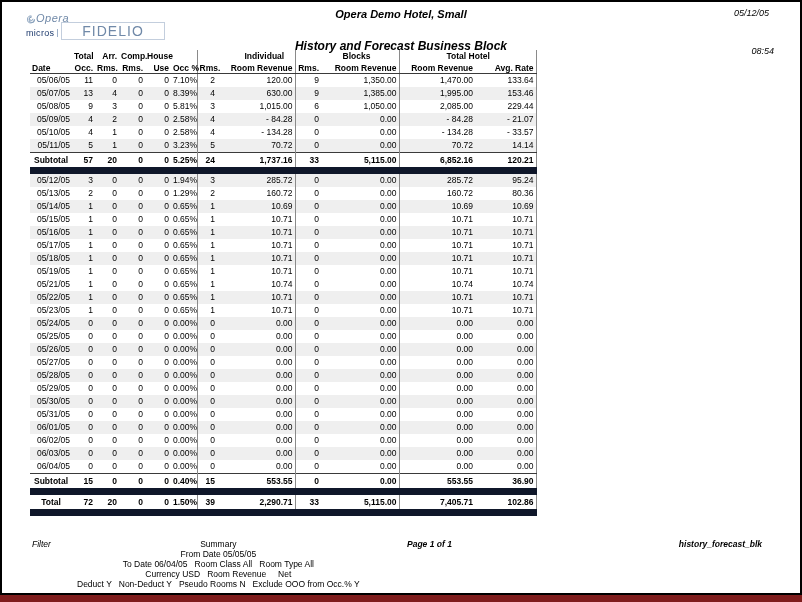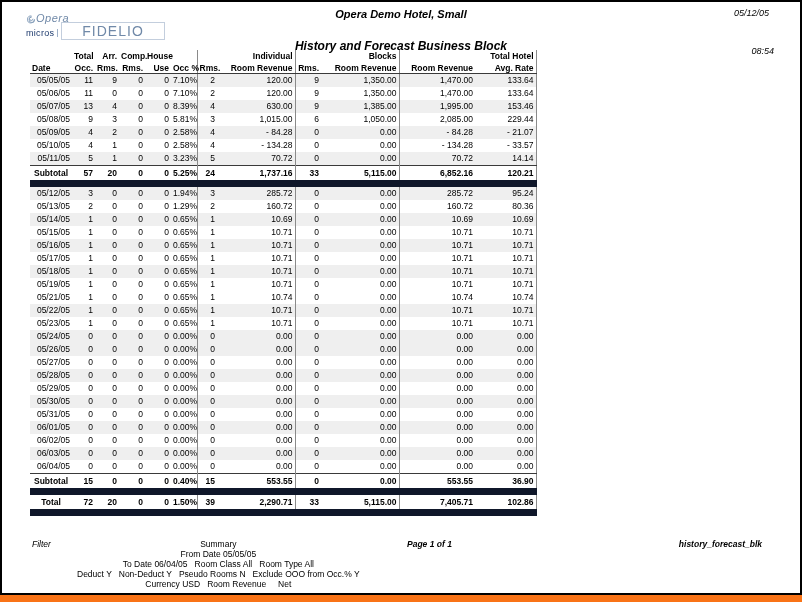--- a/index.html
+++ b/index.html
@@ -1,17 +1,17 @@
 <!DOCTYPE html>
 <html><head>
 <meta charset="utf-8">
 <style>
   * { margin: 0; padding: 0; box-sizing: border-box; }
   html, body { width: 802px; height: 602px; background: #fff; font-family: "Liberation Sans", sans-serif; color: #000; }
-  .page { position: relative; width: 802px; height: 602px; background: #f97316; overflow: hidden; }
+  .page { position: relative; width: 802px; height: 602px; background: #7f1d1d; overflow: hidden; }
   .frame { position: absolute; left: 0; top: 0; width: 802px; height: 595px; border: 2px solid #000; background: #fff; }
 
   
   .logo { position: absolute; top: 9px; left: 24px; line-height: 11px; }
   .logo .brand { font-size: 11px; font-style: italic; color: #7089a8; letter-spacing: 0.5px; }
   .logo .swirl { display: inline-block; vertical-align: -2px; }
   .logo-line2 { margin-top: 1px; white-space: nowrap; }
   .logo .company { font-size: 9px; font-weight: normal; color: #1d3a6d; letter-spacing: 0.3px; }
   .logo .sep { display: inline-block; width: 1px; height: 8px; background: #9eb0c8; margin: 0 3px; vertical-align: -1px; }
   .logo .product { font-size: 14px; color: #7089a8; letter-spacing: 1px; border: 1px solid #c3cedd; padding: 0 20px; }
@@ -19,21 +19,21 @@
   .report-date { position: absolute; top: 6px; right: 31px; font-size: 9px; font-style: italic; }
   .report-title { position: absolute; top: 37px; left: 0; right: 0; text-align: center; font-size: 12px; font-weight: bold; font-style: italic; }
   .report-time { position: absolute; top: 44px; right: 26px; font-size: 9px; font-style: italic; }
 
   
   table.report { position: absolute; top: 48px; left: 28px; width: 506px; border-collapse: collapse; table-layout: fixed; border-right: 1px solid #8a8a8a; }
   table.report th, table.report td { font-size: 8.5px; white-space: nowrap; padding: 0 2px; text-align: right; font-weight: normal; }
   table.report thead th { font-weight: bold; }
   table.report thead tr.h1 th { height: 11px; vertical-align: bottom; }
   table.report thead tr.h2 th { height: 12px; vertical-align: bottom; border-bottom: 1px solid #3a3a3a; }
-  table.report thead th.grp { text-align: right; padding-left: 47px; }
+  table.report thead th.grp { text-align: left; padding-left: 47px; }
   table.report th.al { text-align: left; }
   table.report td { height: 13px; line-height: 13px; }
   .bl { border-left: 1px solid #8a8a8a; }
   tr.stripe td { background: #efefef; }
   tr.subtotal td, tr.total td { font-weight: bold; border-top: 1px solid #3a3a3a; border-bottom: 7px solid #0f172a; height: 14px; line-height: 14px; }
   tr.subtotal td:first-child, tr.total td:first-child { text-align: center; }
   td.c-date { text-align: left; padding-left: 3px; }
   td.c-occ-pct, th.h-occ-pct { padding-right: 1px; }
 
   
@@ -102,48 +102,34 @@
           <th class="h-occ-pct">Occ %</th>
           <th class="bl">Rms.</th>
           <th>Room Revenue</th>
           <th class="bl">Rms.</th>
           <th>Room Revenue</th>
           <th class="bl">Room Revenue</th>
           <th>Avg. Rate</th>
         </tr>
       </thead>
       <tbody>
-          <tr class="data stripe">
-            <td class="c-date">05/05/05</td>
+          <tr class="data">
+            <td class="c-date">05/06/05</td>
             <td class="c-total-occ">11</td>
-            <td class="c-arr-rms">9</td>
+            <td class="c-arr-rms">0</td>
             <td class="c-comp-rms">0</td>
             <td class="c-house-use">0</td>
             <td class="c-occ-pct">7.10%</td>
             <td class="c-ind-rms bl">2</td>
             <td class="c-ind-revenue">120.00</td>
             <td class="c-blk-rms bl">9</td>
             <td class="c-blk-revenue">1,350.00</td>
             <td class="c-hotel-revenue bl">1,470.00</td>
             <td class="c-avg-rate">133.64</td>
           </tr>
-          <tr class="data">
-            <td class="c-date">05/06/05</td>
-            <td class="c-total-occ">11</td>
-            <td class="c-arr-rms">0</td>
-            <td class="c-comp-rms">0</td>
-            <td class="c-house-use">0</td>
-            <td class="c-occ-pct">7.10%</td>
-            <td class="c-ind-rms bl">2</td>
-            <td class="c-ind-revenue">120.00</td>
-            <td class="c-blk-rms bl">9</td>
-            <td class="c-blk-revenue">1,350.00</td>
-            <td class="c-hotel-revenue bl">1,470.00</td>
-            <td class="c-avg-rate">133.64</td>
-          </tr>
           <tr class="data stripe">
             <td class="c-date">05/07/05</td>
             <td class="c-total-occ">13</td>
             <td class="c-arr-rms">4</td>
             <td class="c-comp-rms">0</td>
             <td class="c-house-use">0</td>
             <td class="c-occ-pct">8.39%</td>
             <td class="c-ind-rms bl">4</td>
             <td class="c-ind-revenue">630.00</td>
             <td class="c-blk-rms bl">9</td>
@@ -382,20 +368,34 @@
             <td class="c-comp-rms">0</td>
             <td class="c-house-use">0</td>
             <td class="c-occ-pct">0.00%</td>
             <td class="c-ind-rms bl">0</td>
             <td class="c-ind-revenue">0.00</td>
             <td class="c-blk-rms bl">0</td>
             <td class="c-blk-revenue">0.00</td>
             <td class="c-hotel-revenue bl">0.00</td>
             <td class="c-avg-rate">0.00</td>
           </tr>
+          <tr class="data">
+            <td class="c-date">05/25/05</td>
+            <td class="c-total-occ">0</td>
+            <td class="c-arr-rms">0</td>
+            <td class="c-comp-rms">0</td>
+            <td class="c-house-use">0</td>
+            <td class="c-occ-pct">0.00%</td>
+            <td class="c-ind-rms bl">0</td>
+            <td class="c-ind-revenue">0.00</td>
+            <td class="c-blk-rms bl">0</td>
+            <td class="c-blk-revenue">0.00</td>
+            <td class="c-hotel-revenue bl">0.00</td>
+            <td class="c-avg-rate">0.00</td>
+          </tr>
           <tr class="data stripe">
             <td class="c-date">05/26/05</td>
             <td class="c-total-occ">0</td>
             <td class="c-arr-rms">0</td>
             <td class="c-comp-rms">0</td>
             <td class="c-house-use">0</td>
             <td class="c-occ-pct">0.00%</td>
             <td class="c-ind-rms bl">0</td>
             <td class="c-ind-revenue">0.00</td>
             <td class="c-blk-rms bl">0</td>
@@ -559,21 +559,21 @@
           </tr>
         </tbody>
     </table>
 
     <div class="footer">
       <div class="filter-label">Filter</div>
       <div class="filter-lines">
         <div>Summary</div>
         <div>From Date 05/05/05</div>
         <div>To Date 06/04/05   Room Class All   Room Type All</div>
+        <div>Currency USD   Room Revenue     Net</div>
         <div>Deduct Y   Non-Deduct Y   Pseudo Rooms N   Exclude OOO from Occ.% Y</div>
-        <div>Currency USD   Room Revenue     Net</div>
       </div>
       <div class="page-info">Page 1 of 1</div>
       <div class="report-id">history_forecast_blk</div>
     </div>
 
   </div>
 </div>
 
 </body></html>

